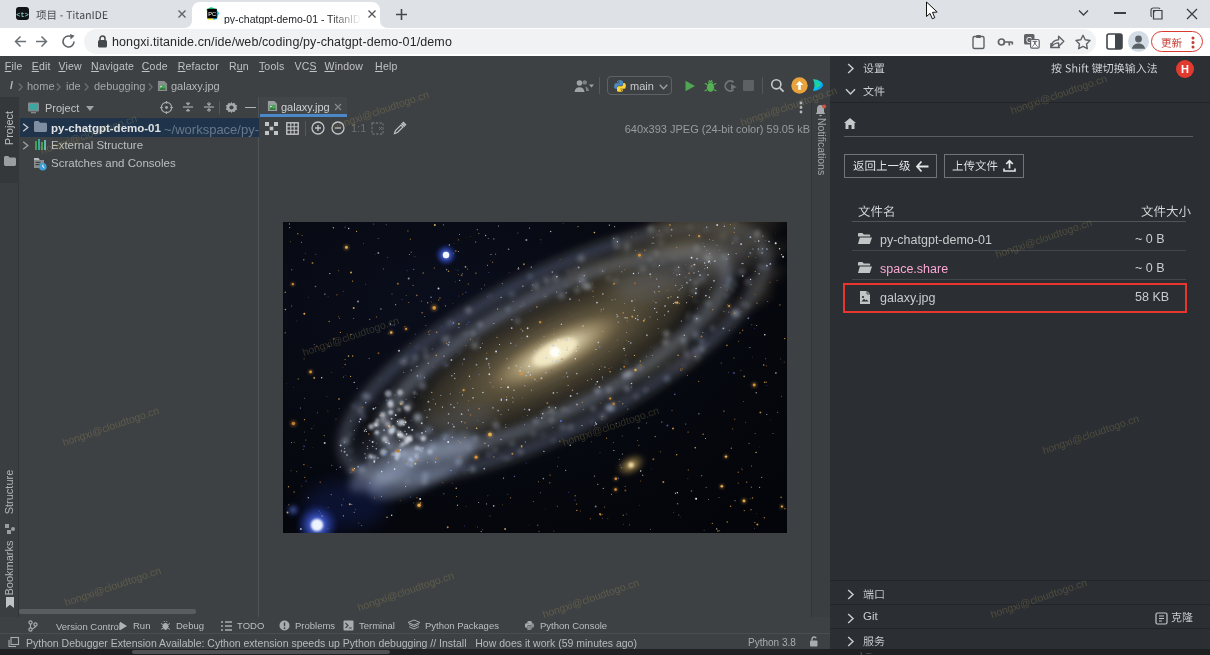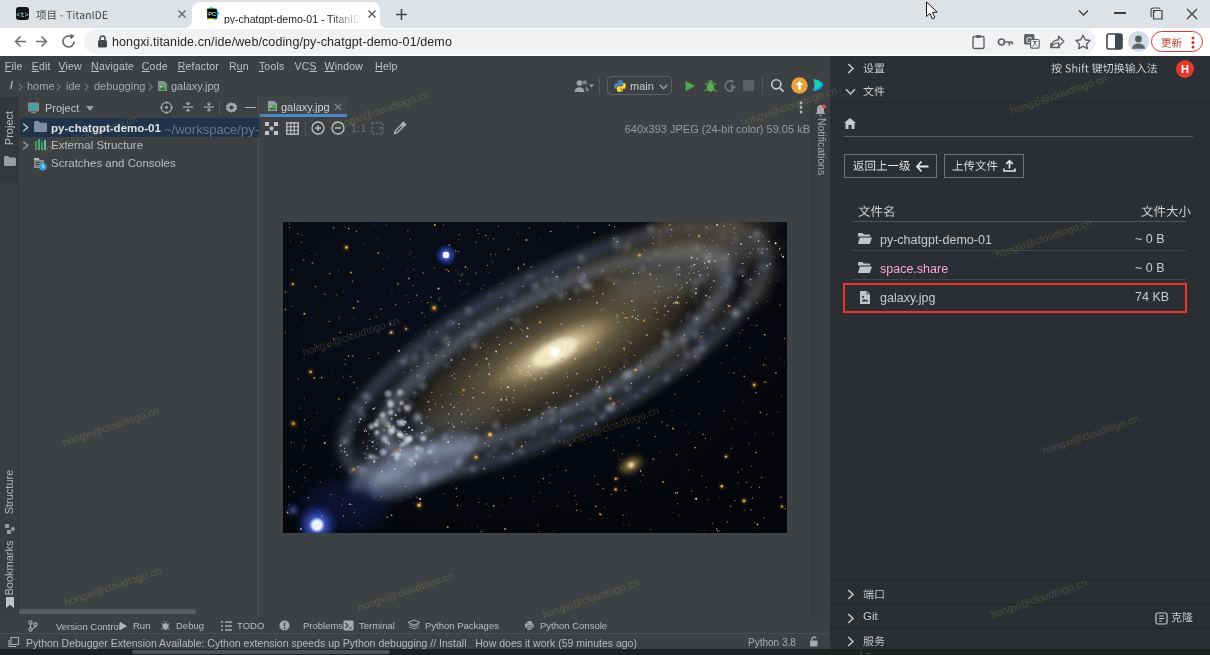--- a/index.html
+++ b/index.html
@@ -1897,21 +1897,21 @@
 <div class="ab" style="left:1135px;top:261px;font-size:12.5px;color:#c9cbcd">~ 0 B</div>
 <div class="ab" style="left:852px;top:279px;width:334px;height:1px;background:#43474b"></div>
 <div class="ab" style="left:843px;top:283px;width:344px;height:30px;border:2.5px solid #e8362e"></div>
 <svg class="ab" style="left:859px;top:291px" width="12" height="13" viewBox="0 0 12 13">
     <path d="M1 0 H8 L11 3 V13 H1 Z" fill="#c2c4c6"></path>
     <path d="M8 0 L8 3 L11 3" fill="none" stroke="#2b2e32" stroke-width=".8"></path>
     <circle cx="4" cy="6" r="1.1" fill="#2b2e32"></circle>
     <path d="M2.5 10.5 L5 7.8 L6.6 9.5 L7.6 8.6 L9.5 10.5 Z" fill="#2b2e32"></path>
   </svg>
 <div class="ab" style="left:880px;top:290.5px;font-size:12.5px;color:#c9cbcd">galaxy.jpg</div>
-<div class="ab" style="left:1135px;top:290px;font-size:12.5px;color:#c9cbcd">74 KB</div>
+<div class="ab" style="left:1135px;top:290px;font-size:12.5px;color:#c9cbcd">58 KB</div>
 <div class="ab" style="left:830px;top:580px;width:380px;height:1px;background:#212429"></div>
 <svg class="ab" style="left:847px;top:589px" width="7" height="11" viewBox="0 0 7 11">
     <path d="M1.2 1 6 5.5 1.2 10" stroke="#c8cacc" stroke-width="1.5" fill="none"></path>
   </svg>
 <div class="ab" style="left:863px;top:587px"><svg width="22" height="15" viewBox="0 -11.4 22 15" style="display:inline-block;overflow:visible">
       <path d="M0.5 -7.2V-6.4H4.3V-7.2ZM0.9 -5.8C1.1 -4.5 1.3 -2.9 1.4 -1.8L2 -1.9C2 -3 1.8 -4.6 1.5 -5.9ZM1.6 -8.9C1.9 -8.4 2.2 -7.7 2.4 -7.3L3.1 -7.5C3 -8 2.7 -8.6 2.4 -9.1ZM4.5 -3.5V0.9H5.2V-2.8H6.2V0.8H6.9V-2.8H7.9V0.7H8.5V-2.8H9.5V0.1C9.5 0.2 9.5 0.2 9.4 0.2C9.3 0.3 9.1 0.3 8.7 0.2C8.8 0.4 8.9 0.7 9 0.9C9.5 0.9 9.8 0.9 10 0.8C10.2 0.7 10.3 0.5 10.3 0.1V-3.5H7.4L7.7 -4.5H10.5V-5.3H4.1V-4.5H6.8C6.8 -4.2 6.7 -3.8 6.6 -3.5ZM4.6 -8.7V-6.1H10.1V-8.7H9.3V-6.8H7.7V-9.2H6.9V-6.8H5.4V-8.7ZM3.2 -6C3.1 -4.6 2.8 -2.7 2.5 -1.5C1.8 -1.3 1 -1.2 0.5 -1L0.7 -0.2C1.7 -0.5 3 -0.8 4.3 -1.2L4.2 -1.9L3.2 -1.7C3.4 -2.8 3.7 -4.5 3.9 -5.8Z M12.4 -8.1V0.6H13.3V-0.3H19.8V0.6H20.6V-8.1ZM13.3 -1.2V-7.3H19.8V-1.2Z" fill="#cbcdd0"></path>
     </svg></div>
 <div class="ab" style="left:830px;top:604px;width:380px;height:1px;background:#212429"></div>
 <svg class="ab" style="left:847px;top:613px" width="7" height="11" viewBox="0 0 7 11">
     <path d="M1.2 1 6 5.5 1.2 10" stroke="#c8cacc" stroke-width="1.5" fill="none"></path>
@@ -1959,21 +1959,21 @@
       <path d="M0 1 H2 M0 5 H2 M0 9 H2 M4 1 H11 M4 5 H11 M4 9 H11" stroke="#a9acaf" stroke-width="1.4"></path>
     </svg>
     <span style="margin-left:5px">TODO</span>
   </div>
 <div class="ab" style="left:279px;top:620px;display:flex;align-items:center;font-size:9.5px;color:#bcbec0">
     <svg width="11" height="11" viewBox="0 0 11 11">
       <circle cx="5.5" cy="5.5" r="5" fill="#a9acaf"></circle>
       <path d="M5.5 2.5 V6.2" stroke="#3e4143" stroke-width="1.4"></path>
       <circle cx="5.5" cy="8.2" r=".9" fill="#3e4143"></circle>
     </svg>
-    <span style="margin-left:13px">Problems</span>
+    <span style="margin-left:5px">Problems</span>
   </div>
 <div class="ab" style="left:343px;top:620px;display:flex;align-items:center;font-size:9.5px;color:#bcbec0">
     <svg width="11" height="11" viewBox="0 0 11 11">
       <rect x=".5" y=".5" width="10" height="10" rx="1" fill="#a9acaf"></rect>
       <path d="M2.5 3 L5 5.5 L2.5 8 M5.8 8 H8.8" stroke="#3e4143" stroke-width="1.1" fill="none"></path>
     </svg>
     <span style="margin-left:5px">Terminal</span>
   </div>
 <div class="ab" style="left:408px;top:620px;display:flex;align-items:center;font-size:9.5px;color:#bcbec0">
     <svg width="12" height="11" viewBox="0 0 12 11">

